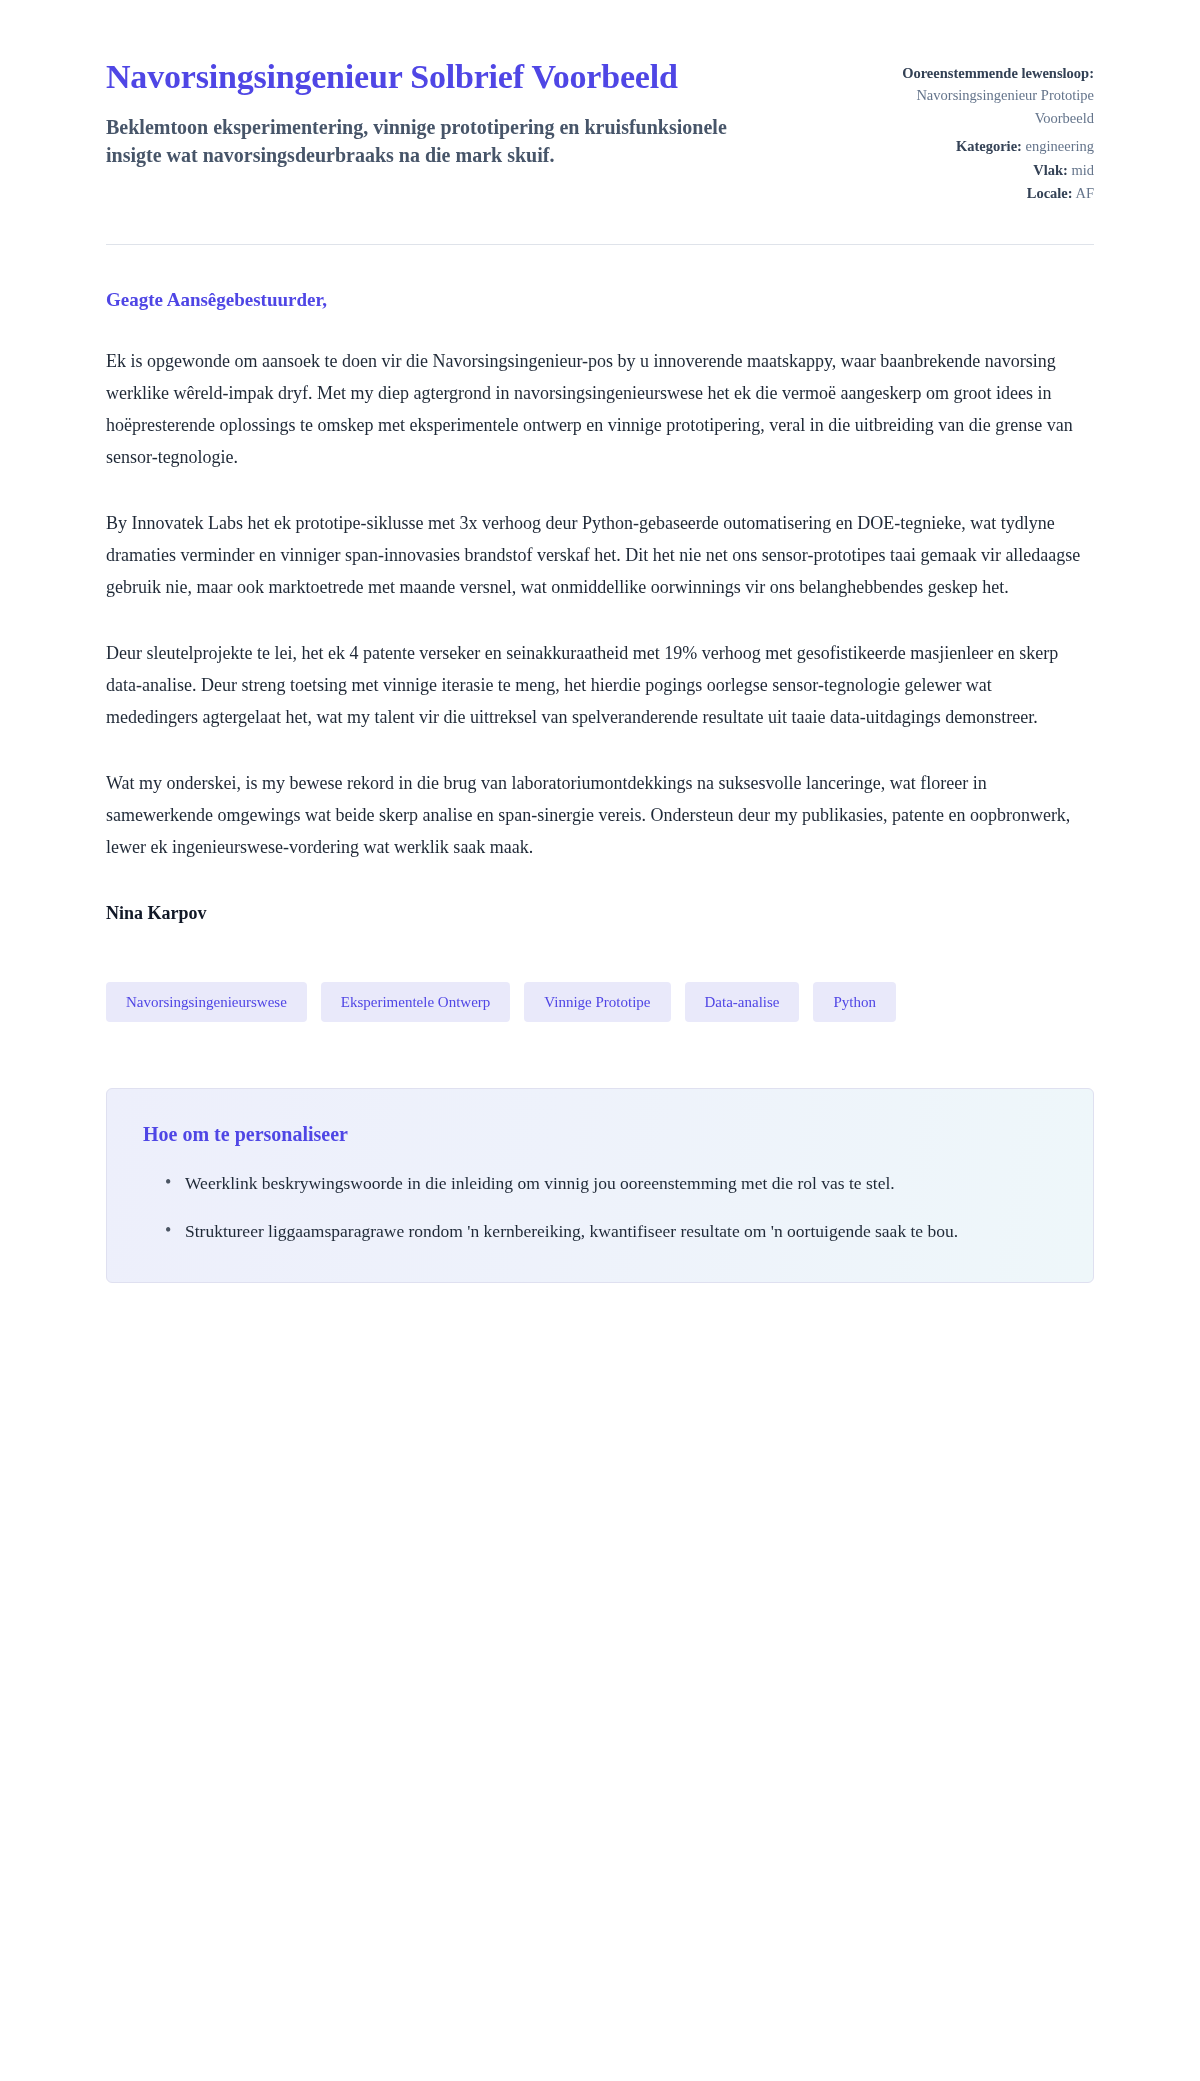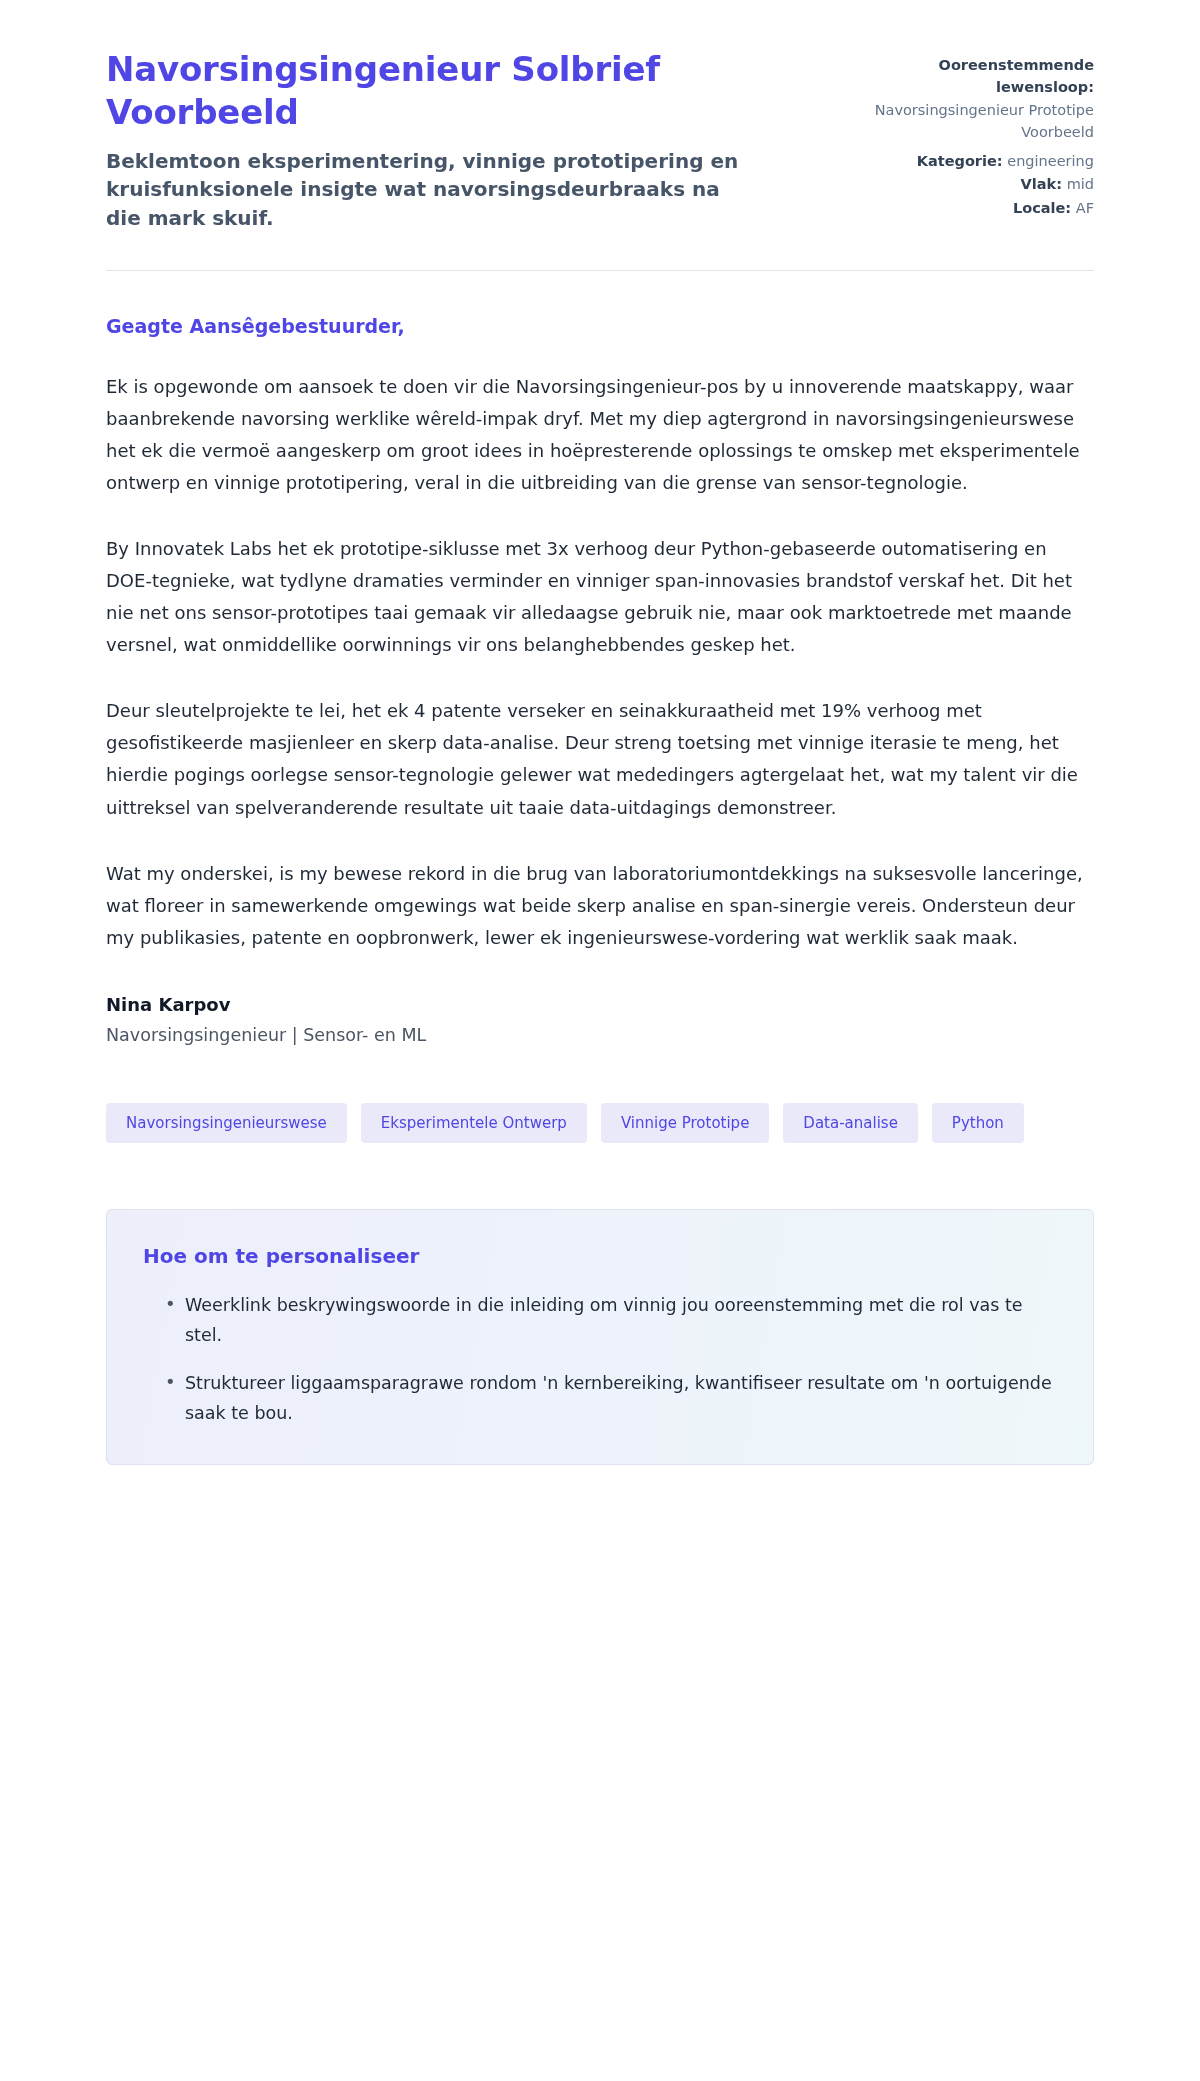--- a/index.html
+++ b/index.html
@@ -12,22 +12,23 @@
   body {
     width: 1200px;
     min-height: 2081px;
     font-family: "DejaVu Sans", "Liberation Sans", sans-serif;
     color: #2d3748;
     -webkit-font-smoothing: antialiased;
   }
 
   .page {
     width: 1200px;
-    padding: 0 106px;
+    padding: 8px 106px;
     margin: 0 auto;
+    font-family: Liberation Serif, serif;
   }
 
   
   .header {
     display: flex;
     align-items: flex-start;
     justify-content: space-between;
     padding-top: 48px;
     gap: 40px;
   }
@@ -213,21 +214,20 @@
 
     <div id="paragraphs">
         <p class="para">Ek is opgewonde om aansoek te doen vir die Navorsingsingenieur-pos by u innoverende maatskappy, waar baanbrekende navorsing werklike wêreld-impak dryf. Met my diep agtergrond in navorsingsingenieurswese het ek die vermoë aangeskerp om groot idees in hoëpresterende oplossings te omskep met eksperimentele ontwerp en vinnige prototipering, veral in die uitbreiding van die grense van sensor-tegnologie.</p>
         <p class="para">By Innovatek Labs het ek prototipe-siklusse met 3x verhoog deur Python-gebaseerde outomatisering en DOE-tegnieke, wat tydlyne dramaties verminder en vinniger span-innovasies brandstof verskaf het. Dit het nie net ons sensor-prototipes taai gemaak vir alledaagse gebruik nie, maar ook marktoetrede met maande versnel, wat onmiddellike oorwinnings vir ons belanghebbendes geskep het.</p>
         <p class="para">Deur sleutelprojekte te lei, het ek 4 patente verseker en seinakkuraatheid met 19% verhoog met gesofistikeerde masjienleer en skerp data-analise. Deur streng toetsing met vinnige iterasie te meng, het hierdie pogings oorlegse sensor-tegnologie gelewer wat mededingers agtergelaat het, wat my talent vir die uittreksel van spelveranderende resultate uit taaie data-uitdagings demonstreer.</p>
         <p class="para">Wat my onderskei, is my bewese rekord in die brug van laboratoriumontdekkings na suksesvolle lanceringe, wat floreer in samewerkende omgewings wat beide skerp analise en span-sinergie vereis. Ondersteun deur my publikasies, patente en oopbronwerk, lewer ek ingenieurswese-vordering wat werklik saak maak.</p>
       </div>
 
     <div class="signature">
       <p class="sig-name">Nina Karpov</p>
-      <p class="sig-role">Navorsingsingenieur | Sensor- en ML</p>
     </div>
   </div>
 
   <div class="tags" id="tags">
       <span class="tag">Navorsingsingenieurswese</span>
       <span class="tag">Eksperimentele Ontwerp</span>
       <span class="tag">Vinnige Prototipe</span>
       <span class="tag">Data-analise</span>
       <span class="tag">Python</span>
     </div>

